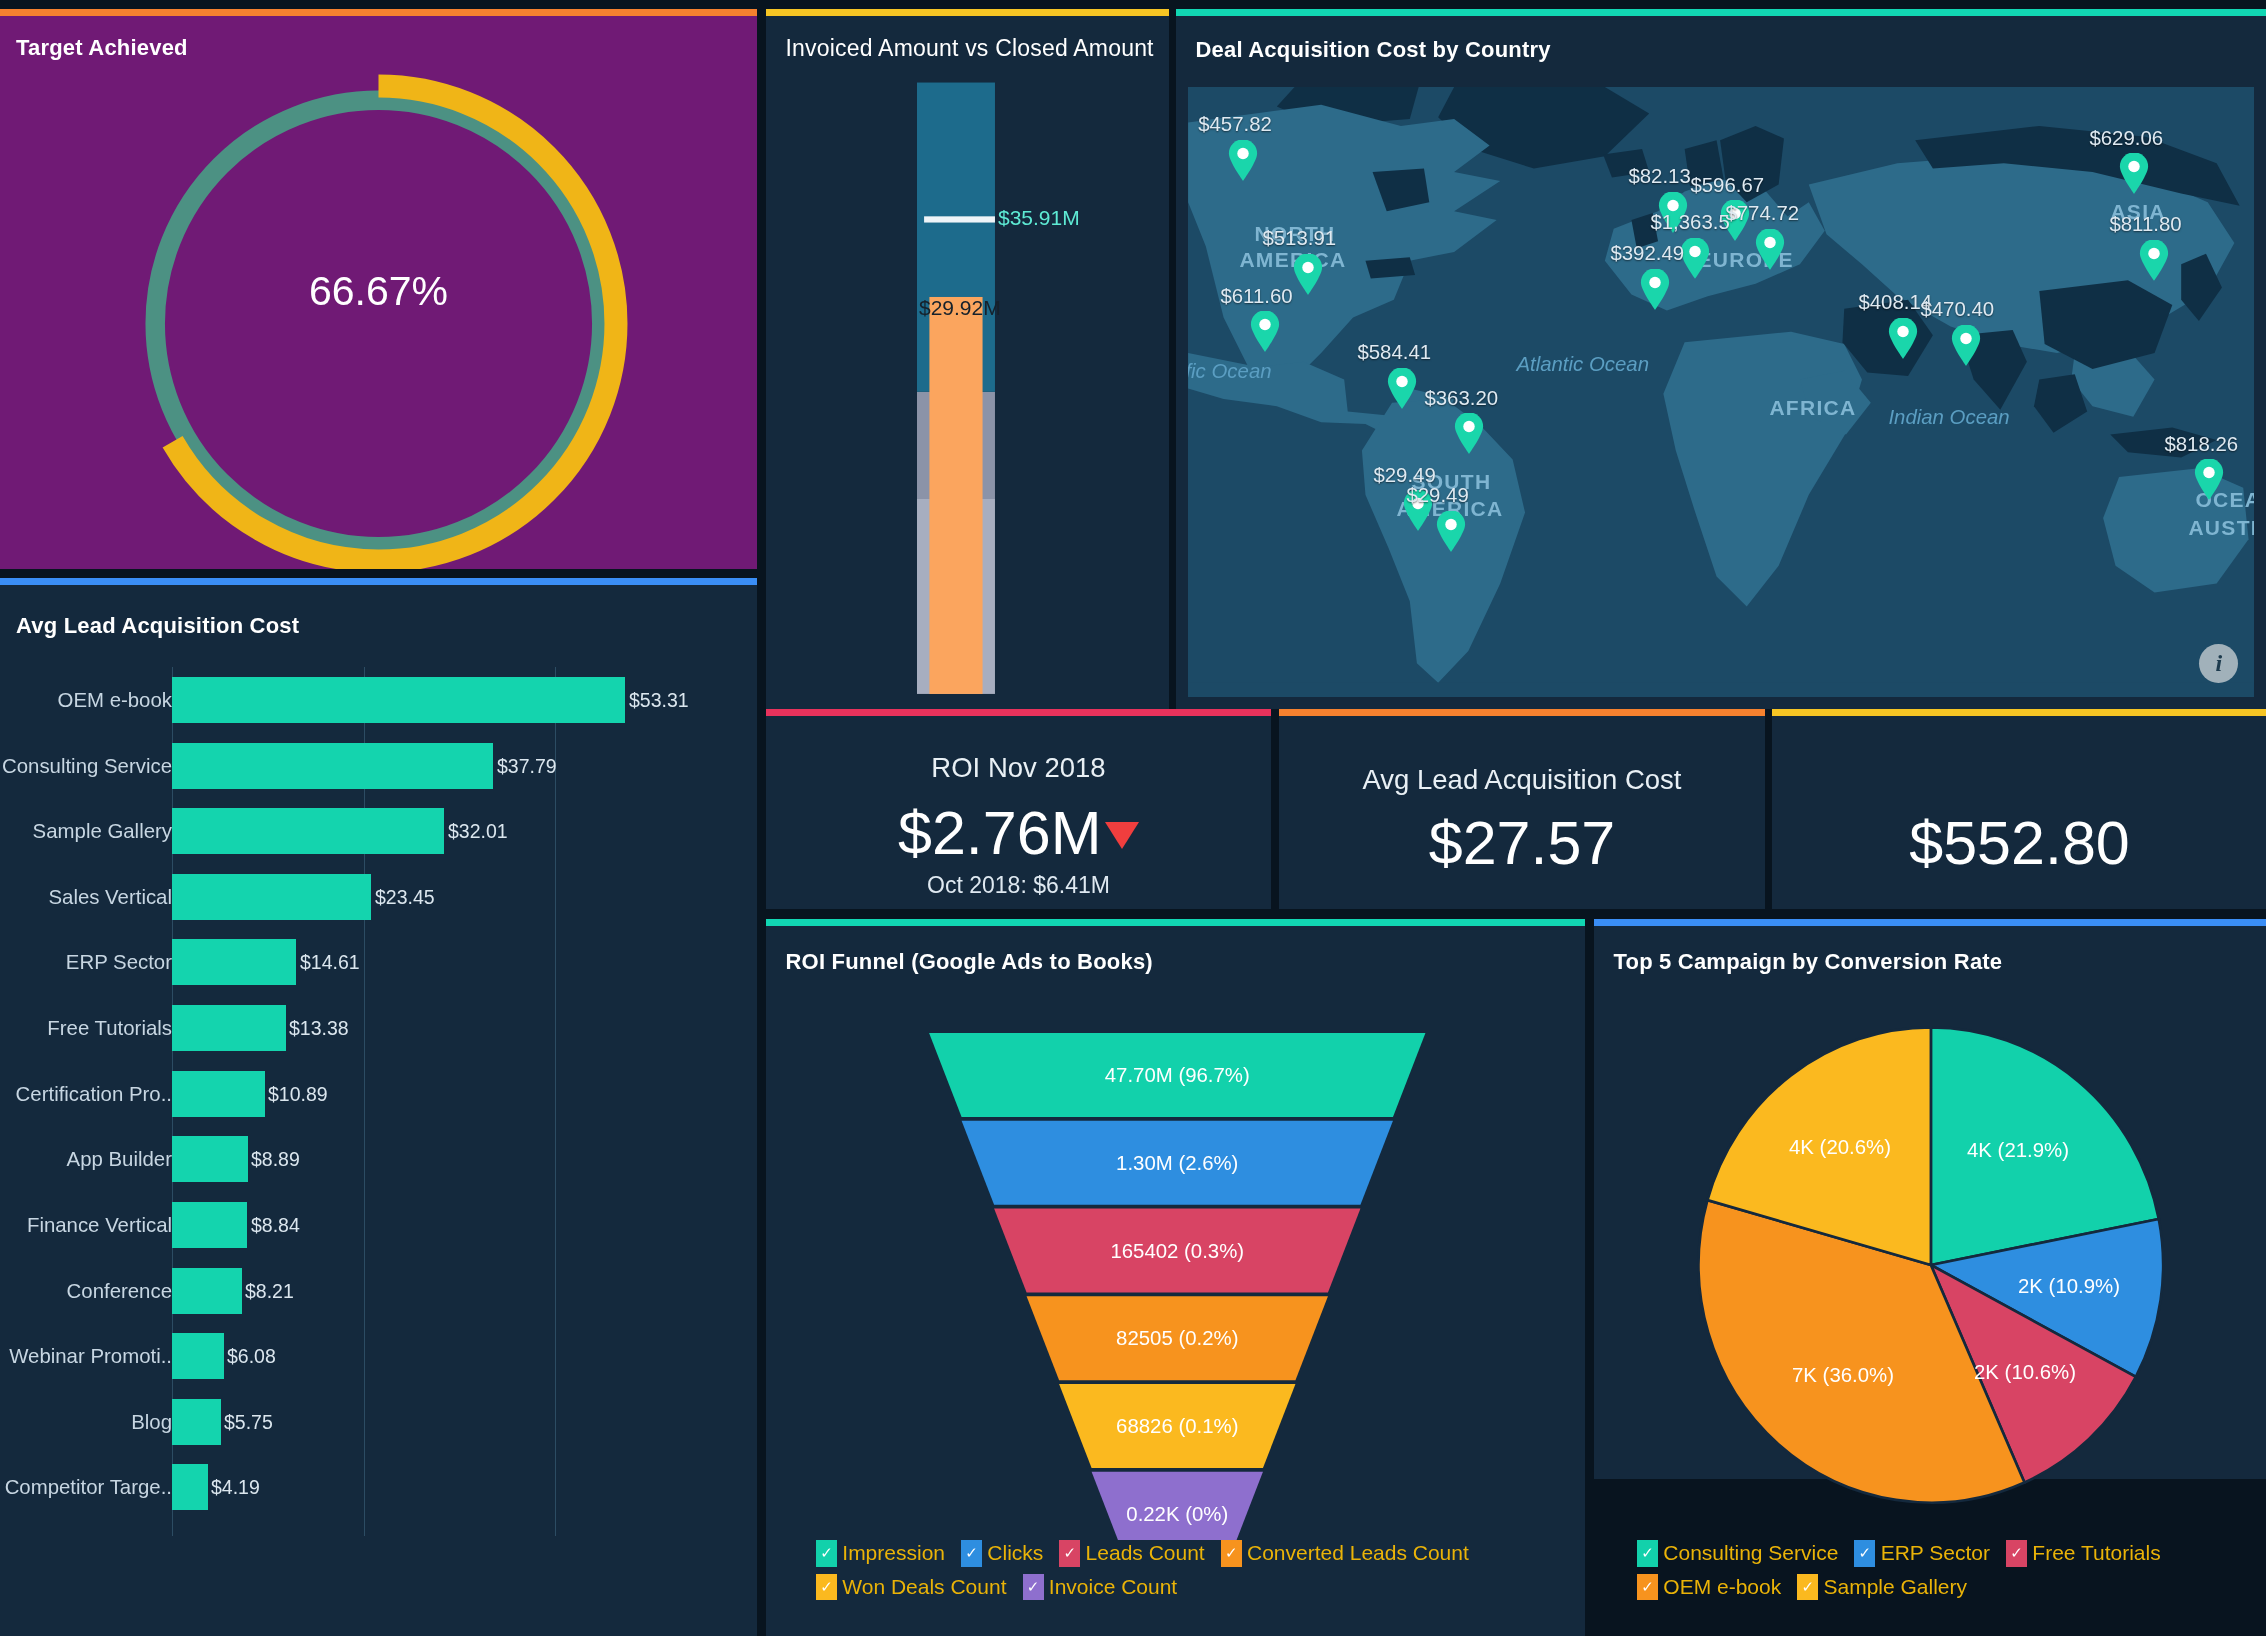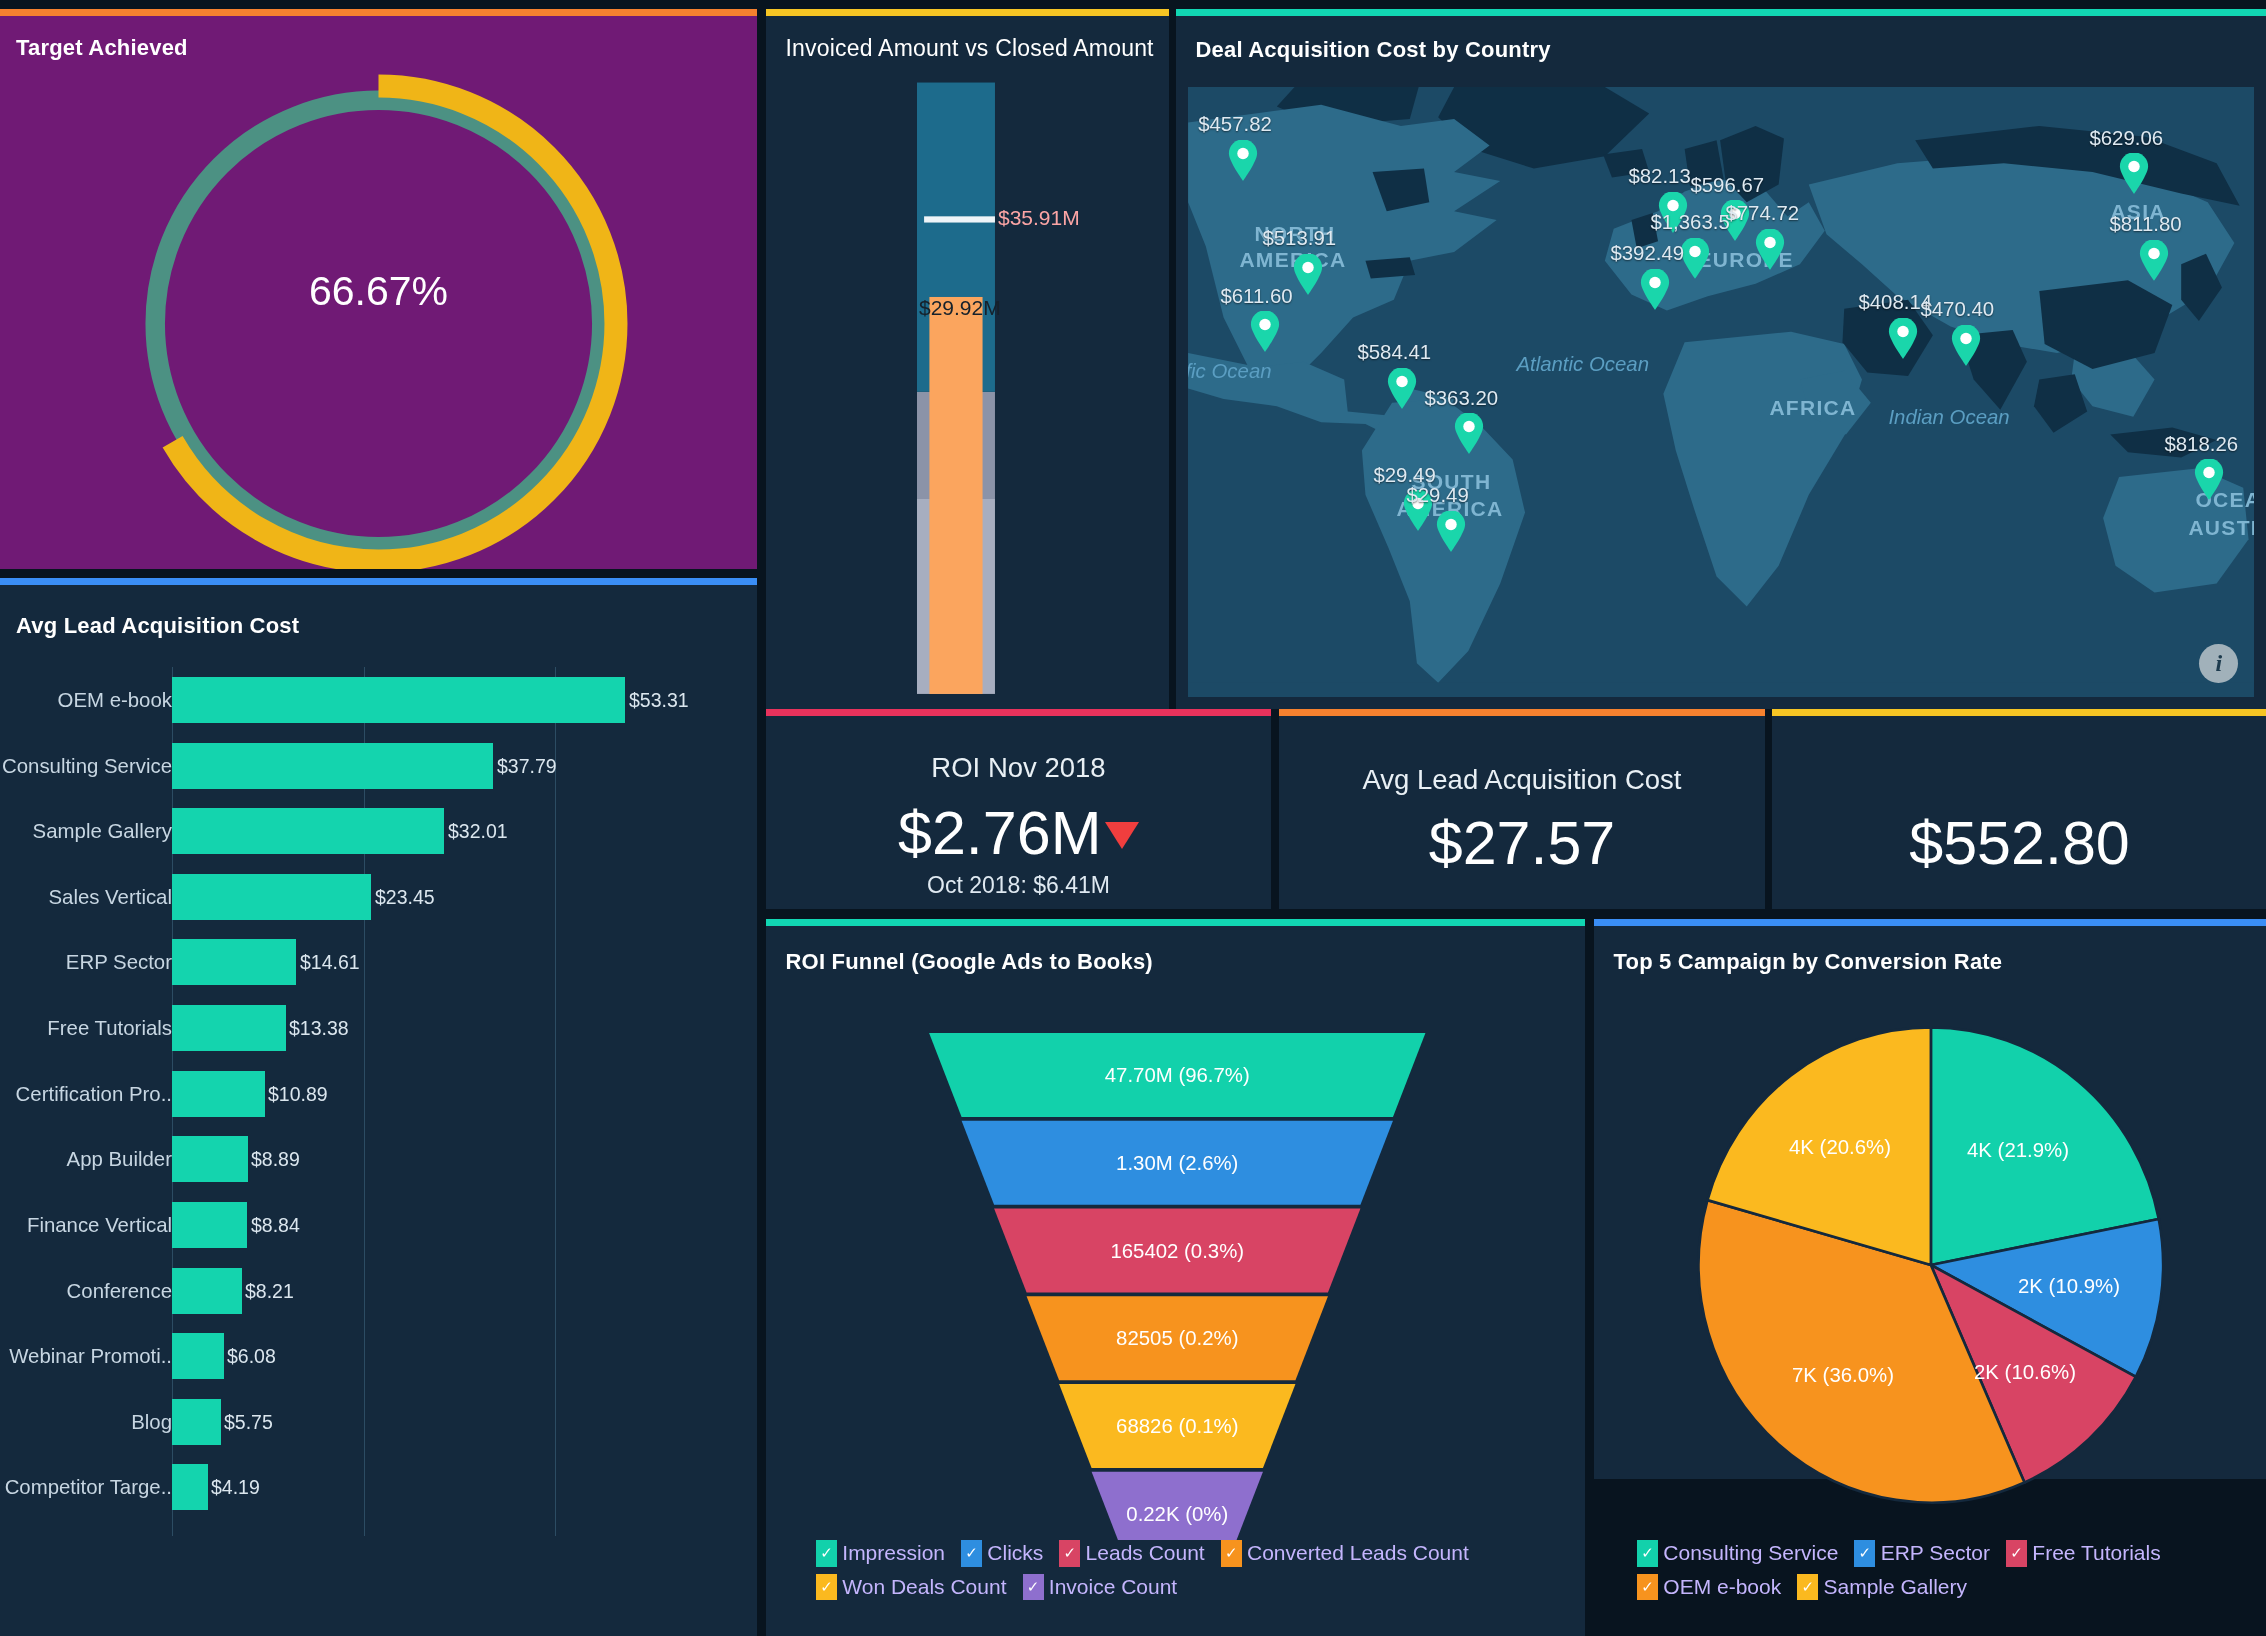--- a/index.html
+++ b/index.html
@@ -45,21 +45,21 @@
   #adac-panel{left:1772px;top:709px;width:495px;height:200px;}
   .downtri{display:inline-block;width:0;height:0;border-left:17.7px solid transparent;
       border-right:17.7px solid transparent;border-top:27.5px solid #f03e3e;vertical-align:5.3px;margin-left:3.5px;}
   
   #funnel-panel{left:766px;top:919px;width:819px;height:718px;}
   #funnel-svg{position:absolute;left:0;top:89px;}
   .legend{position:absolute;display:flex;flex-wrap:wrap;align-items:center;}
   .lgi{display:flex;align-items:center;margin-right:16px;margin-bottom:7px;}
   .lgbox{width:21px;height:26.6px;display:flex;align-items:center;justify-content:center;
         color:#fff;font-size:15px;margin-right:5.3px;}
-  .lgtx{color:#c4b5fd;font-size:21px;white-space:nowrap;text-align:center;}
+  .lgtx{color:#eab308;font-size:21px;white-space:nowrap;text-align:center;}
   
   #pie-panel{left:1594px;top:919px;width:672px;height:560px;}
   .pielbl{position:absolute;color:#fff;font-size:20.4px;white-space:nowrap;}
 </style>
 </head>
 <body>
 
 <div class="dash">
 
   <div class="panel" id="gauge-panel">
@@ -78,21 +78,21 @@
     <div class="accent" style="background:#f6c524"></div>
     <div class="ptitle" style="left:19.5px;top:26.6px;font-weight:normal;font-size:23px">Invoiced Amount vs Closed Amount</div>
     <div id="bullet-area">
       <svg width="403" height="700" viewBox="0 0 454 790">
         <rect x="170" y="553" width="88" height="220" fill="#a7aec0"></rect>
         <rect x="170" y="432" width="88" height="121" fill="#8b93a8"></rect>
         <rect x="170" y="83" width="88" height="349" fill="#1d6b8c"></rect>
         <rect x="184" y="325" width="60" height="448" fill="#fba55e"></rect>
         <rect x="178" y="234" width="80" height="7" fill="#eef4f8"></rect>
       </svg>
-      <div class="blabel" style="left:232px;top:197px;color:#fca5a5">$35.91M</div>
+      <div class="blabel" style="left:232px;top:197px;color:#5eead4">$35.91M</div>
       <div class="blabel" style="left:153px;top:287px;color:#16212b">$29.92M</div>
     </div>
   </div>
 
   <div class="panel" id="map-panel">
     <div class="accent" style="background:#11d6b3"></div>
     <div class="ptitle" style="left:19.5px;top:28px">Deal Acquisition Cost by Country</div>
     <div id="map-inner">
       <svg id="map-svg" width="1066" height="610" viewBox="0 0 1202 688">
 

